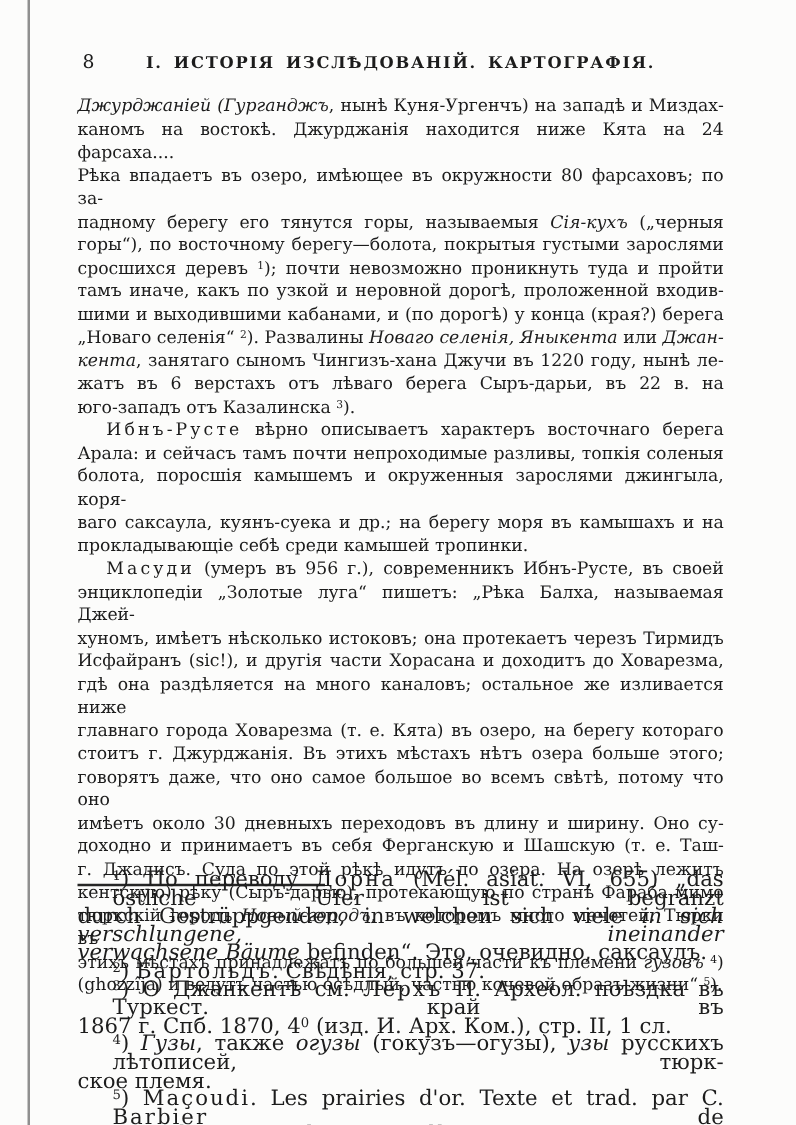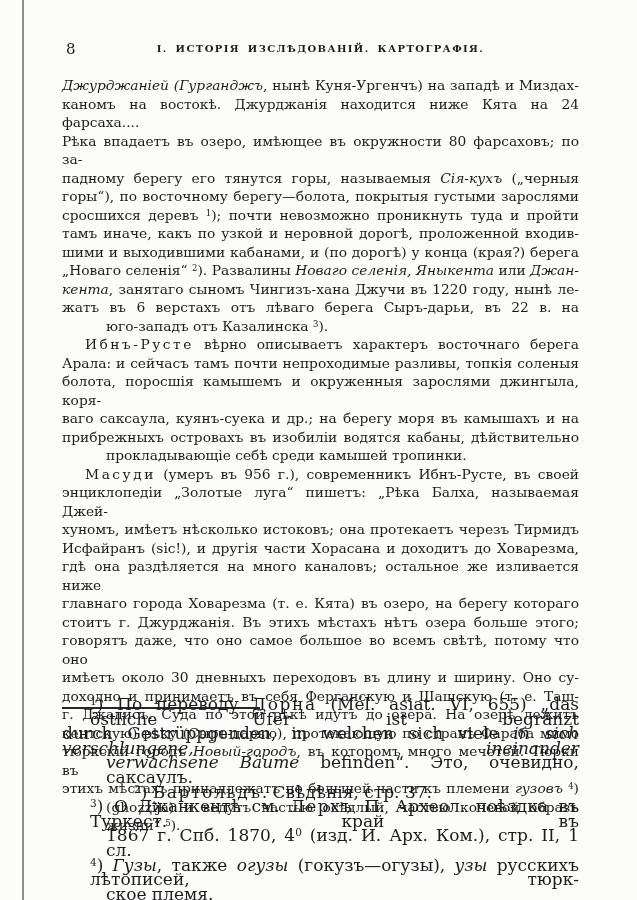--- a/index.html
+++ b/index.html
@@ -30,39 +30,39 @@
   .pagenum {
     position: absolute;
     left: 4px; top: 0;
     font-size: 15px;
     letter-spacing: 0.5px;
   }
   .runtitle {
     position: absolute;
     left: 0; right: 0; top: 3px;
     text-align: center;
-    font-size: 10px;
+    font-size: 13px;
     font-weight: 700;
     letter-spacing: 1.4px;
     word-spacing: 3px;
   }
   .bodytext {
     position: absolute;
     left: 62px; top: 76px;
     width: 517px;
     font-size: 13.8px;
     line-height: 18.5px;
   }
   .bodytext .line.indent { padding-left: 23px; }
   .line {
     text-align: justify;
     text-align-last: justify;
     white-space: normal;
   }
-  .line.last { text-align-last: left; margin-left: 44px; }
+  .line.last { text-align-last: left; }
   .it { font-style: italic; }
   .sp { letter-spacing: 2.5px; }
   .sup {
     font-size: 0.62em;
     vertical-align: 0.45em;
     line-height: 0;
     letter-spacing: 0;
   }
   .fnsep {
     position: absolute;
@@ -100,21 +100,20 @@
     <div class="line"><span>тамъ иначе, какъ по узкой и неровной дорогѣ, проложенной входив-</span></div>
     <div class="line"><span>шими и выходившими кабанами, и (по дорогѣ) у конца (края?) берега</span></div>
     <div class="line"><span>„Новаго селенія“ </span><span class="sup">2</span><span>). Развалины </span><span class="it">Новаго селенія, Яныкента</span><span> или </span><span class="it">Джан-</span></div>
     <div class="line"><span class="it">кента</span><span>, занятаго сыномъ Чингизъ-хана Джучи въ 1220 году, нынѣ ле-</span></div>
     <div class="line"><span>жатъ въ 6 верстахъ отъ лѣваго берега Сыръ-дарьи, въ 22 в. на</span></div>
     <div class="line last"><span>юго-западъ отъ Казалинска </span><span class="sup">3</span><span>).</span></div>
     <div class="line indent"><span class="sp">Ибнъ-Русте</span><span> вѣрно описываетъ характеръ восточнаго берега</span></div>
     <div class="line"><span>Арала: и сейчасъ тамъ почти непроходимые разливы, топкія соленыя</span></div>
     <div class="line"><span>болота, поросшія камышемъ и окруженныя зарослями джингыла, коря-</span></div>
     <div class="line"><span>ваго саксаула, куянъ-суека и др.; на берегу моря въ камышахъ и на</span></div>
-    <div class="line"><span>прибрежныхъ островахъ въ изобиліи водятся кабаны, дѣйствительно</span></div>
     <div class="line last"><span>прокладывающіе себѣ среди камышей тропинки.</span></div>
     <div class="line indent"><span class="sp">Масуди</span><span> (умеръ въ 956 г.), современникъ Ибнъ-Русте, въ своей</span></div>
     <div class="line"><span>энциклопедіи „Золотые луга“ пишетъ: „Рѣка Балха, называемая Джей-</span></div>
     <div class="line"><span>хуномъ, имѣетъ нѣсколько истоковъ; она протекаетъ черезъ Тирмидъ</span></div>
     <div class="line"><span>Исфайранъ (sic!), и другія части Хорасана и доходитъ до Ховарезма,</span></div>
     <div class="line"><span>гдѣ она раздѣляется на много каналовъ; остальное же изливается ниже</span></div>
     <div class="line"><span>главнаго города Ховарезма (т. е. Кята) въ озеро, на берегу котораго</span></div>
     <div class="line"><span>стоитъ г. Джурджанія. Въ этихъ мѣстахъ нѣтъ озера больше этого;</span></div>
     <div class="line"><span>говорятъ даже, что оно самое большое во всемъ свѣтѣ, потому что оно</span></div>
     <div class="line"><span>имѣетъ около 30 дневныхъ переходовъ въ длину и ширину. Оно су-</span></div>

